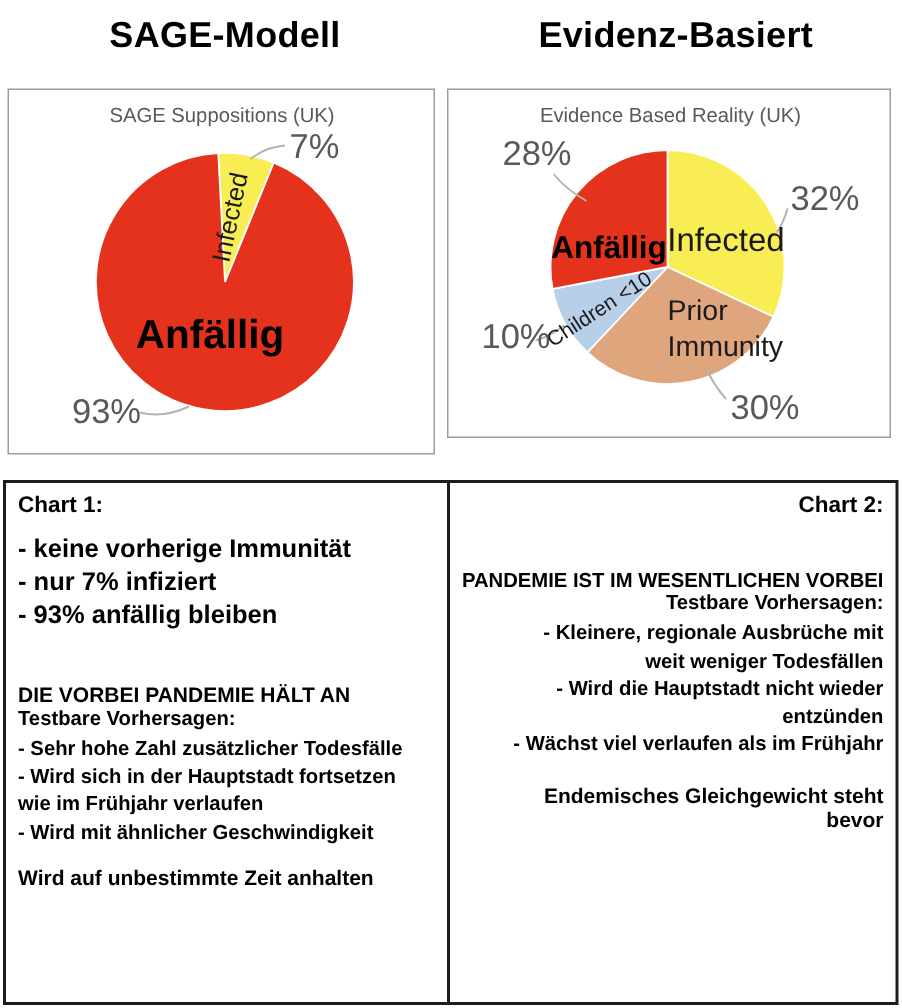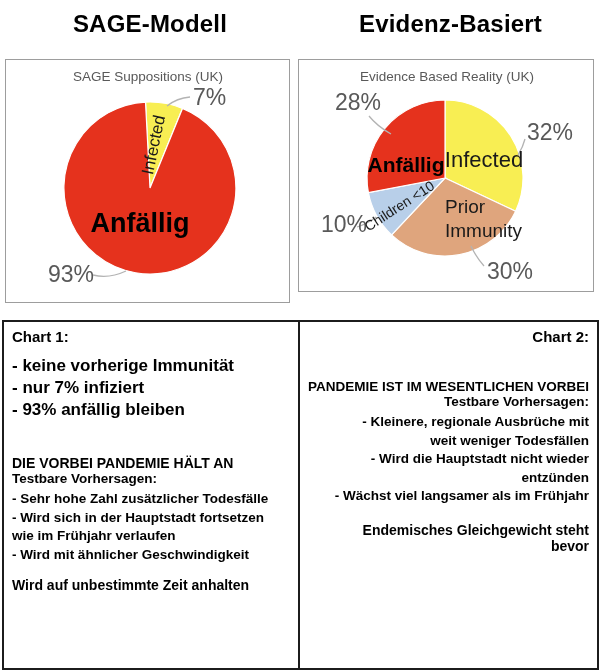--- a/index.html
+++ b/index.html
@@ -114,19 +114,19 @@
     </div>
     <div class="col right-col">
       <div class="note-heading">Chart 2:</div>
       <div class="statement">PANDEMIE IST IM WESENTLICHEN VORBEI</div>
       <div class="pred-heading">Testbare Vorhersagen:</div>
       <div class="pred-lines">
         <div>- Kleinere, regionale Ausbrüche mit</div>
         <div class="indent">weit weniger Todesfällen</div>
         <div>- Wird die Hauptstadt nicht wieder</div>
         <div class="indent">entzünden</div>
-        <div>- Wächst viel langsamer als im Frühjahr</div>
+        <div>- Wächst viel verlaufen als im Frühjahr</div>
       </div>
       <div class="footer-line">Endemisches Gleichgewicht steht bevor</div>
     </div>
   </div>
 
 </div>
 
 </body></html>

